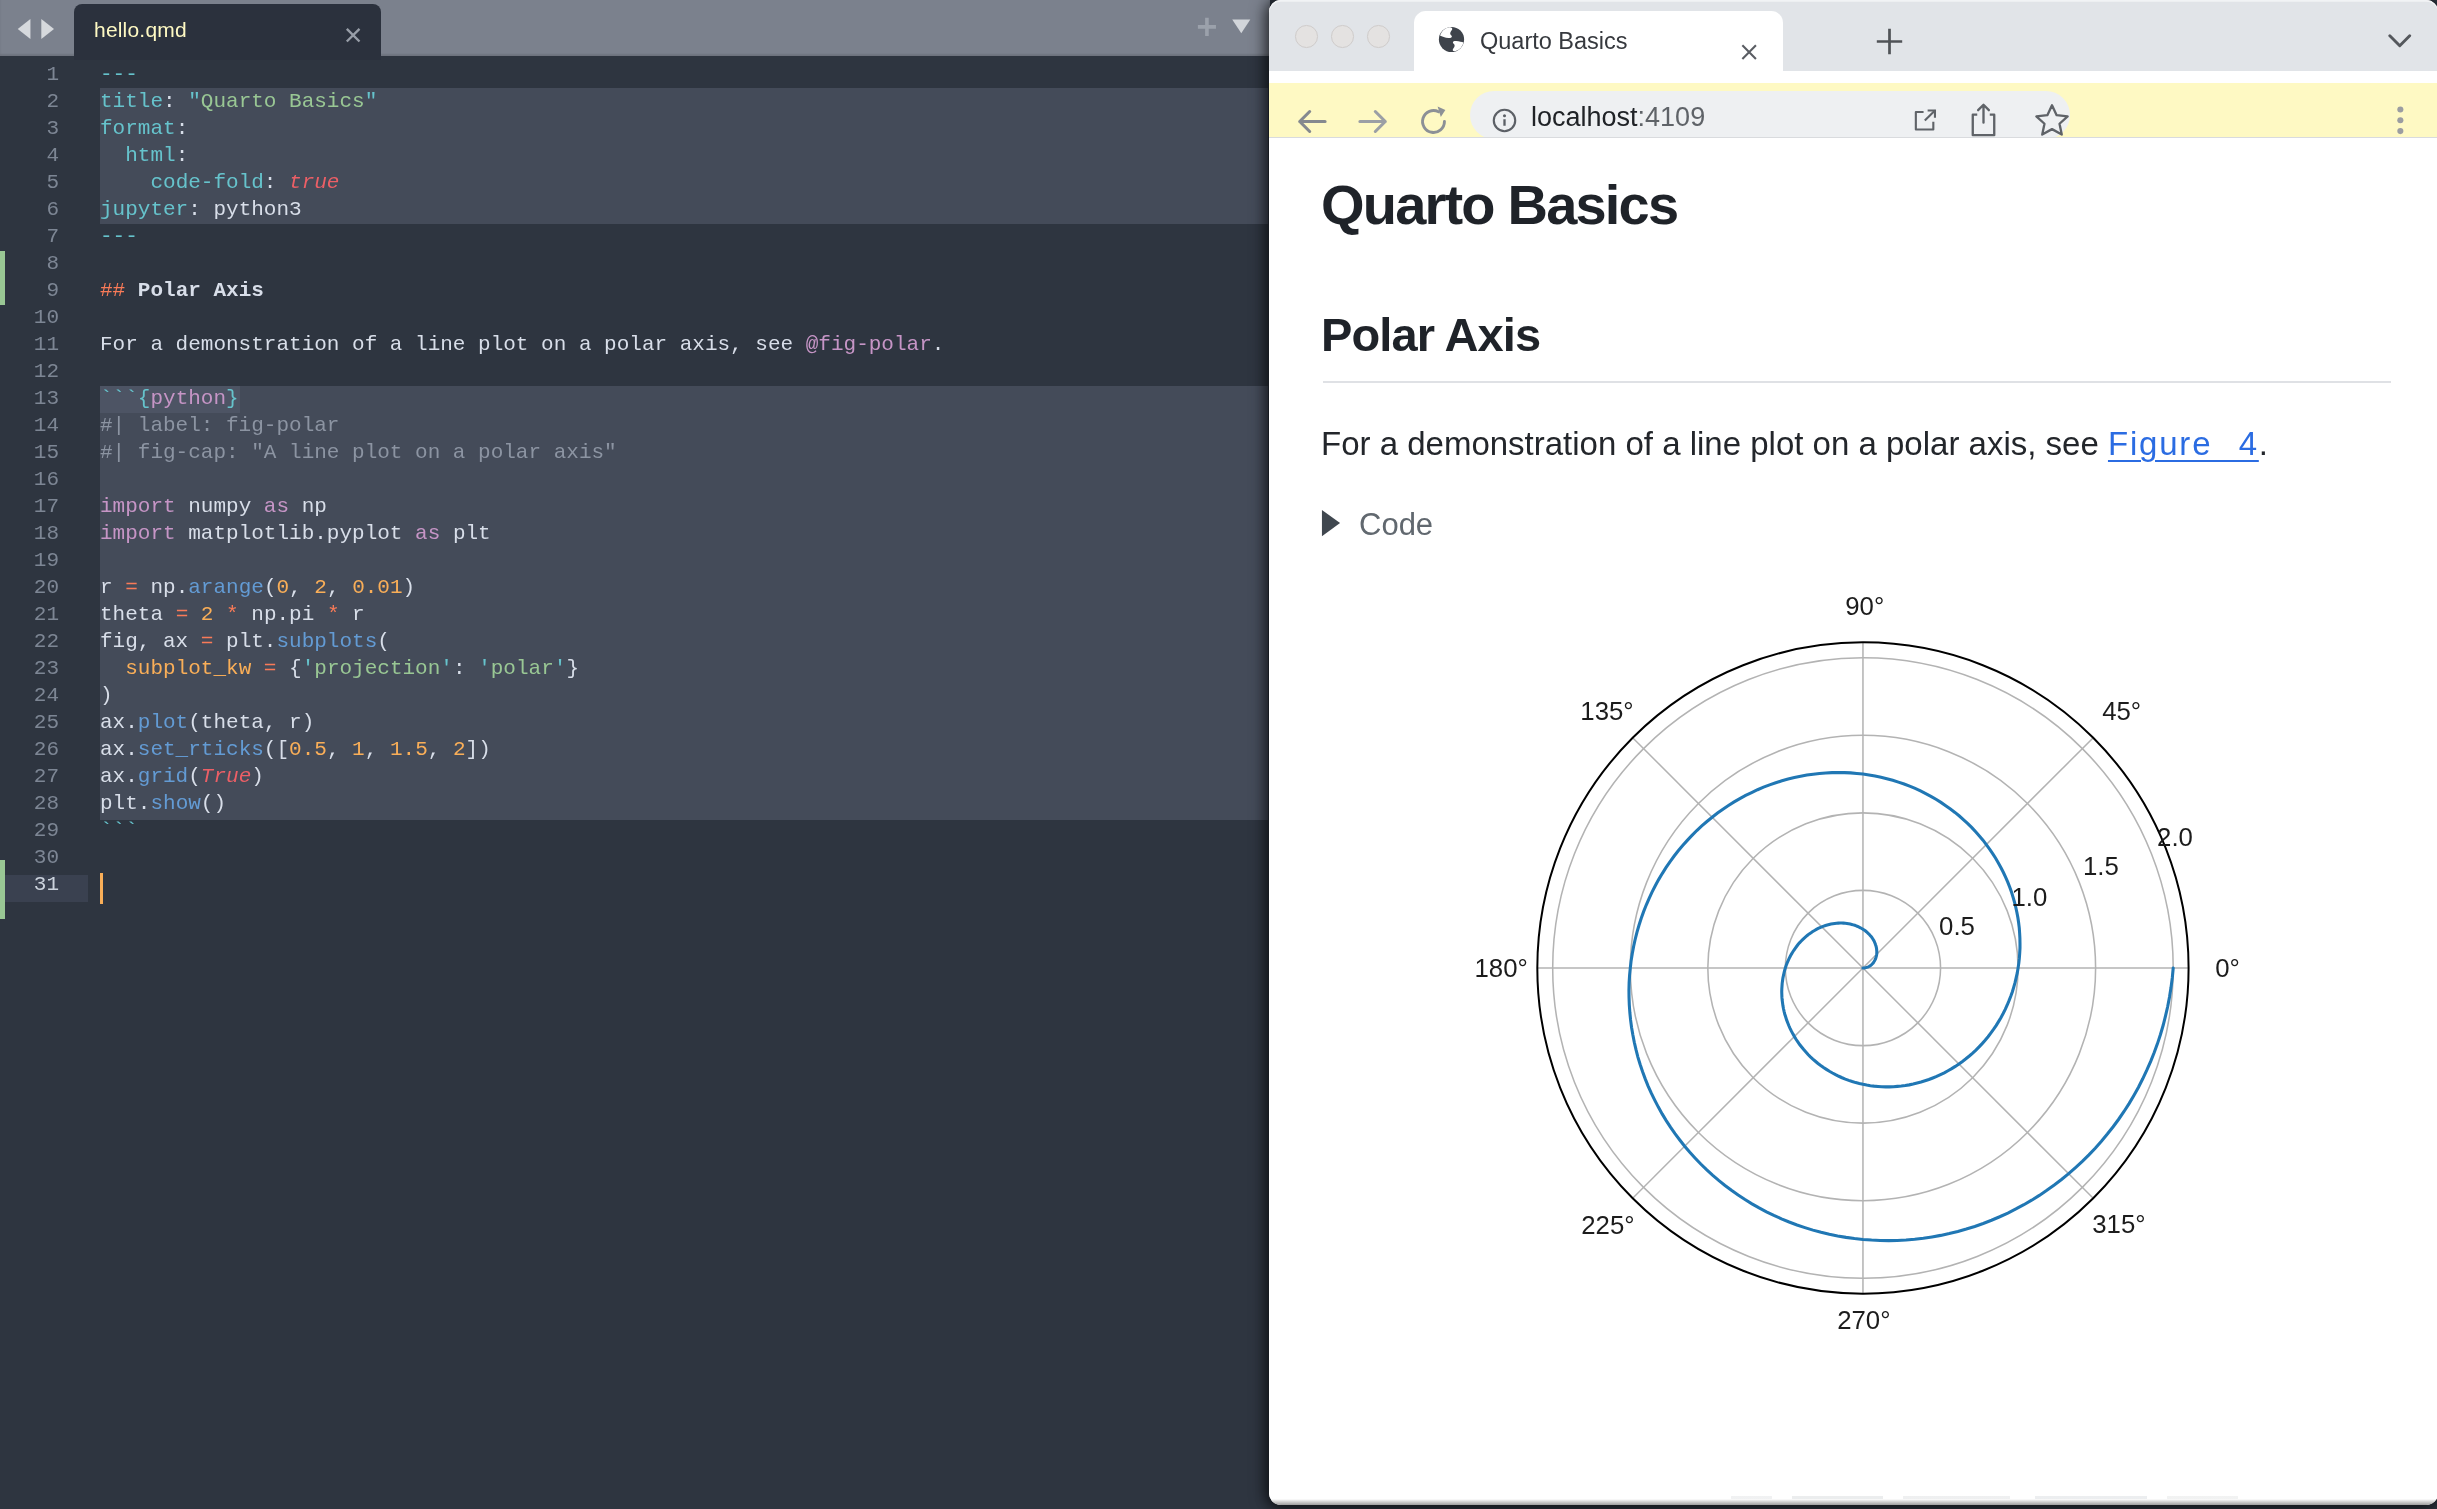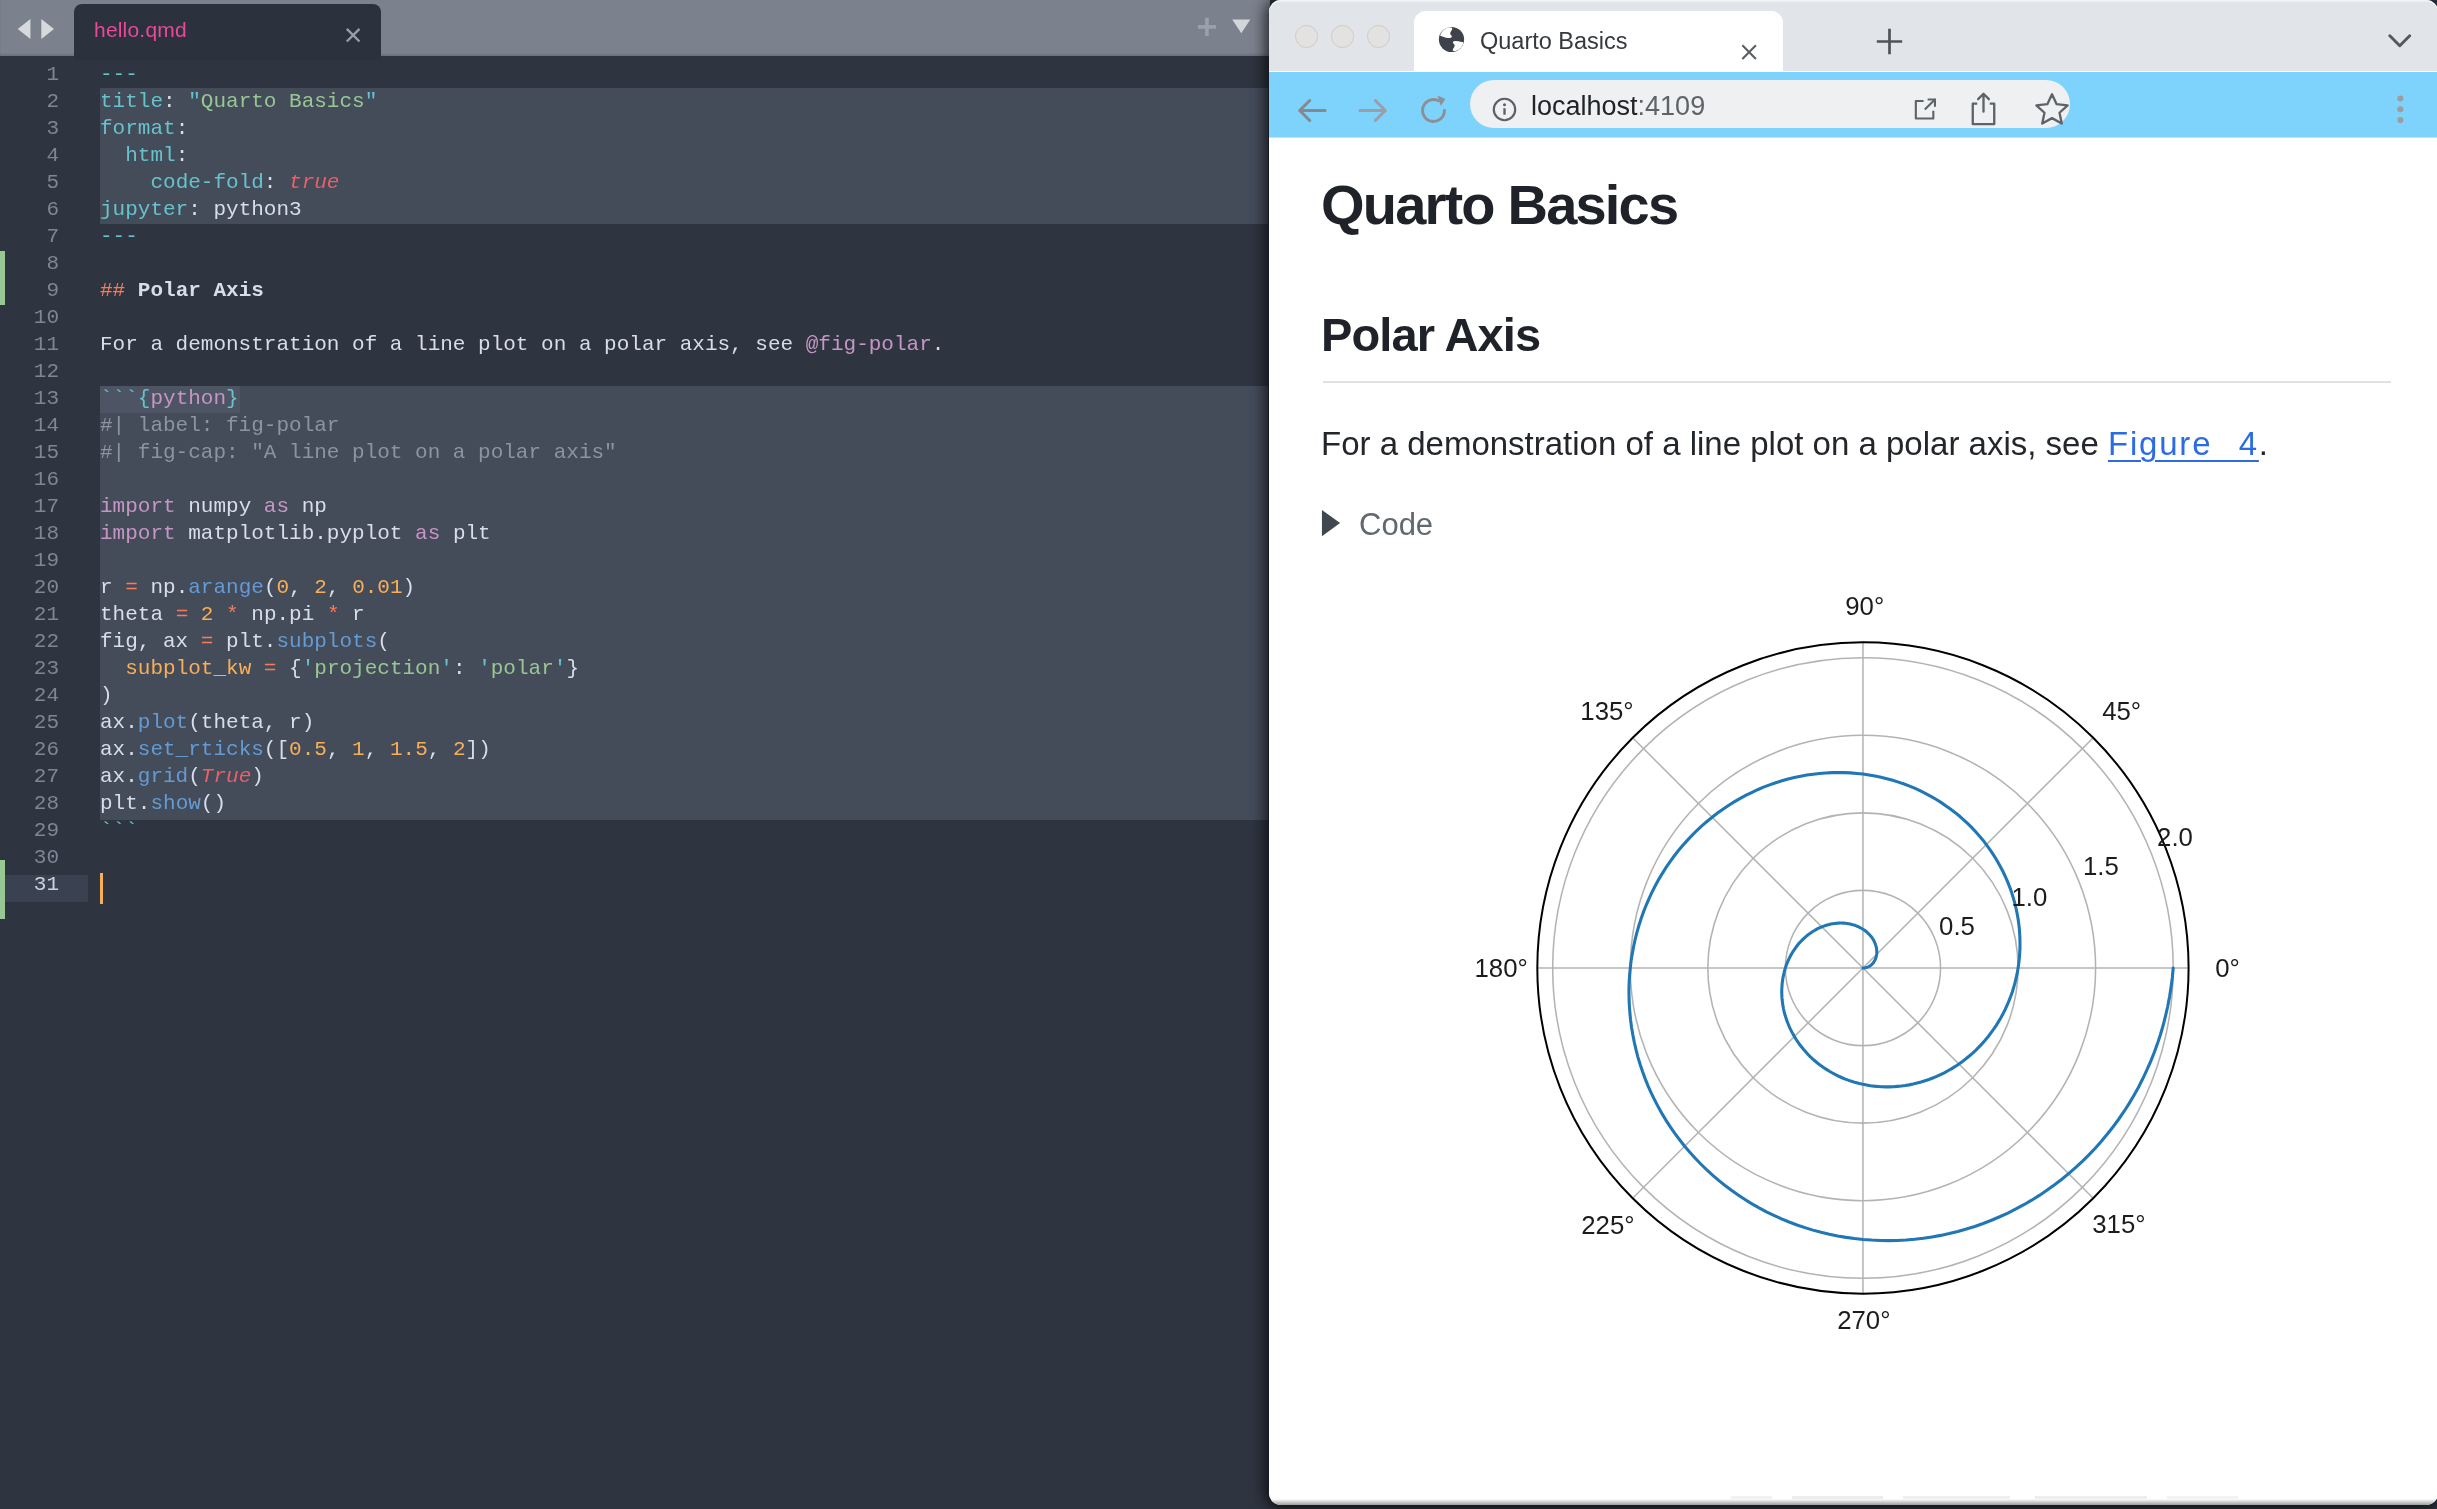--- a/index.html
+++ b/index.html
@@ -2,36 +2,36 @@
 <html style="font-size:14.5px"><head><meta charset="utf-8">
 <style>
 *{margin:0;padding:0;box-sizing:border-box}
 html,body{width:2438px;height:1509px;overflow:hidden}
 body{position:relative;background:#2e3540;font-family:"Liberation Sans",sans-serif}
 .abs{position:absolute}
 i{font-style:normal}
 
 #tabbar{position:absolute;left:0;top:0;width:1270px;height:56px;background:#7b818d;box-shadow:inset 0 -1.8px 1.8px rgba(0,0,0,.12)}
 #edtab{position:absolute;left:74px;top:3.6px;width:307px;height:56px;background:#2b313d;border-radius:8.1px 8.1px 0 0}
-#edtab .t{position:absolute;left:20px;top:15.4px;font-size:21px;line-height:1;color:#ec4899;letter-spacing:0.2px}
+#edtab .t{position:absolute;left:20px;top:15.4px;font-size:21px;line-height:1;color:#fef9c3;letter-spacing:0.2px}
 .mono{font-family:"Liberation Mono",monospace;font-size:21px;line-height:27px;white-space:pre}
 #gut{position:absolute;left:0;top:61px;width:59px;text-align:right;color:#7d8694}
 #gut .gl{height:27px}
 #gut .cur{color:#ccd3dd}
 #code{position:absolute;left:100px;top:61px;color:#d8dee9}
 .cl{height:27px}
 .hl{position:absolute;left:100px;width:1168px;background:#444b59}
 
 #win{position:absolute;left:1269px;top:0;width:1169px;height:1505px;background:#fff;border-radius:11.8px;
  box-shadow:-3.6px 0 14.5px rgba(0,0,0,.5), 0 3.6px 12.7px rgba(0,0,0,.45);overflow:hidden}
 #strip{position:absolute;left:0;top:0;width:100%;height:71px;background:#e1e4e8;border-radius:11.8px 11.8px 0 0;
  box-shadow:inset 0 1.8px 0 rgba(255,255,255,.55)}
 .tl{position:absolute;top:25px;width:22.6px;height:22.6px;border-radius:50%;background:#e4e2e1;border:1.4px solid #cfcccb}
 #btab{position:absolute;left:145px;top:11px;width:369px;height:60px;background:#fff;border-radius:11.8px 11.8px 0 0}
-#toolbar{position:absolute;left:0;top:72px;width:100%;height:66px;background:#7dd3fc}
+#toolbar{position:absolute;left:0;top:83px;width:100%;height:66px;background:#fef9c3}
 #pill{position:absolute;left:201px;top:8.1px;width:600px;height:48px;border-radius:24.4px;background:#eef0f2}
 #divider{position:absolute;left:0;top:137px;width:100%;height:1.8px;background:#d9dbde}
 svg.ic{position:absolute;fill:none}
 
 #content{position:absolute;left:0;top:138px;width:100%;height:1361px;background:#fff}
 h1,h2,p,.cap,.smry{position:absolute;white-space:pre}
 h1{left:52px;top:177px;font-size:56px;letter-spacing:-1.8px;color:#1f2329;font-weight:bold;line-height:1}
 h2{left:52px;top:311px;font-size:47px;letter-spacing:-0.9px;color:#1f2329;font-weight:bold;line-height:1}
 #hr{position:absolute;left:54px;top:381px;width:1068px;height:1.8px;background:#dfe1e5}
 p{left:52px;top:427px;font-size:33px;color:#23262b;line-height:1;letter-spacing:0px}

